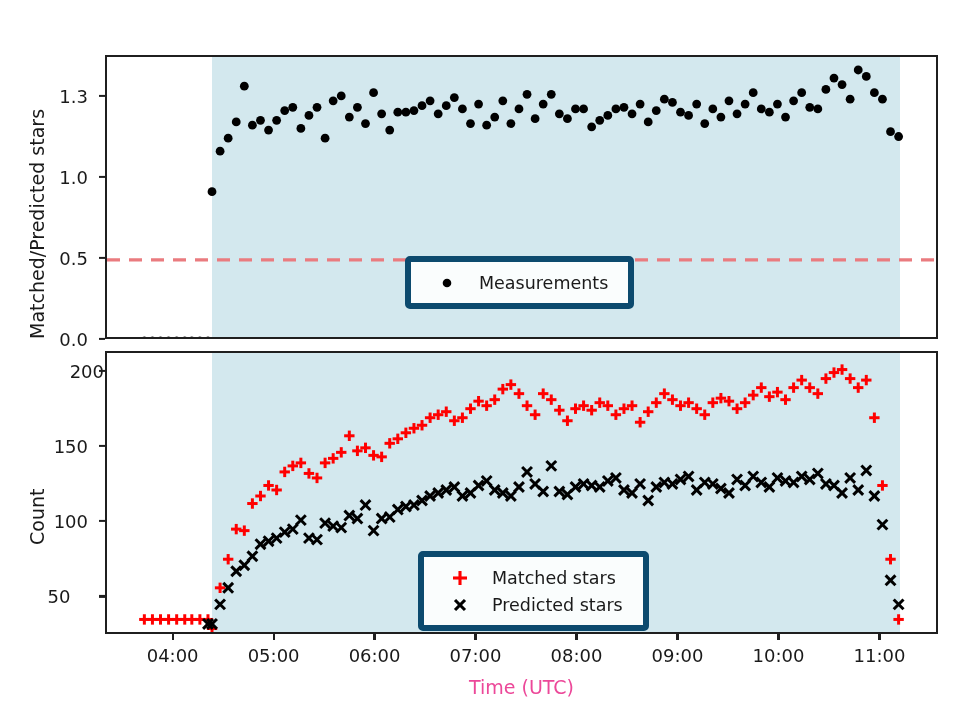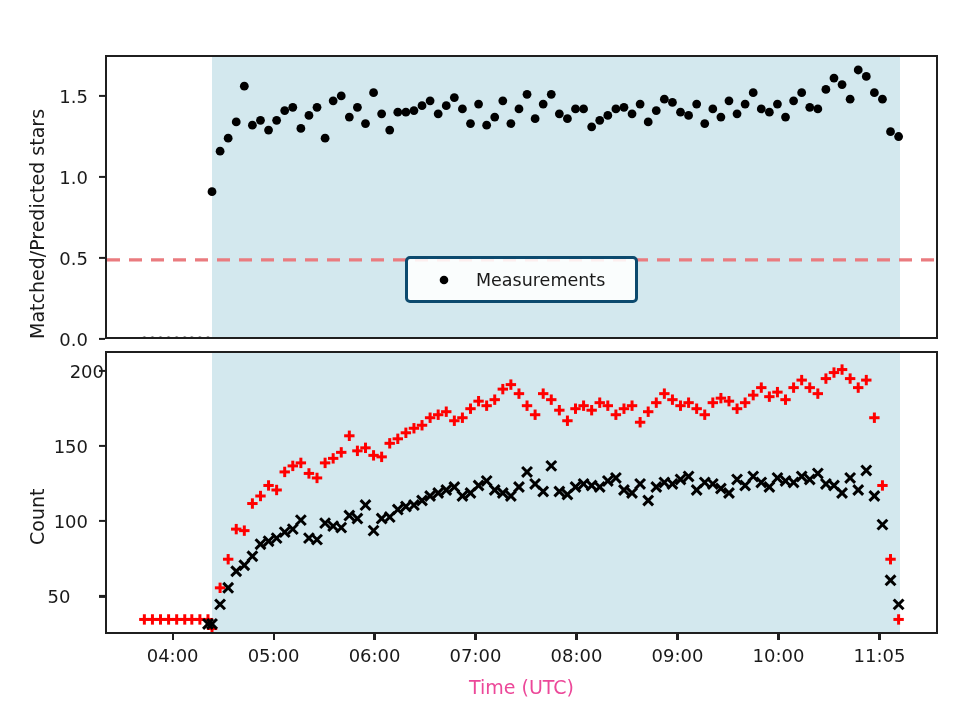--- a/index.html
+++ b/index.html
@@ -98,23 +98,23 @@
     width: 80px;
     margin-left: -40px;
     text-align: center;
     font-size: 18px;
     color: #1a1a1a;
   }
   .legend {
     position: absolute;
     box-sizing: border-box;
     background: rgba(255,255,255,0.88);
-    border: 3px solid #0c4a6e;
+    border: 6px solid #0c4a6e;
     border-radius: 5px;
-    padding: 7px 30px 7px 10px;
+    padding: 7px 20px 7px 10px;
     font-size: 17.5px;
     color: #1a1a1a;
   }
   #legend-top { left: 405px; top: 256px; }
   #legend-bottom { left: 418px; top: 551px; }
   .legend-row {
     display: flex;
     align-items: center;
     height: 27px;
   }
@@ -237,21 +237,21 @@
   </div>
 
   <div class="ylabel" id="ylabel-top">Matched/Predicted stars</div>
   <div id="yticks-top">
       <div class="ytick-label" style="top: 339px; left: 30px;">0.0</div>
       <div class="tickmark ytickmark" style="top: 339px;"></div>
       <div class="ytick-label" style="top: 257.857px; left: 30px;">0.5</div>
       <div class="tickmark ytickmark" style="top: 257.857px;"></div>
       <div class="ytick-label" style="top: 176.714px; left: 30px;">1.0</div>
       <div class="tickmark ytickmark" style="top: 176.714px;"></div>
-      <div class="ytick-label" style="top: 95.5714px; left: 30px;">1.5</div>
+      <div class="ytick-label" style="top: 95.5714px; left: 30px;">1.3</div>
       <div class="tickmark ytickmark" style="top: 95.5714px;"></div>
     </div>
 
   <div class="panel" id="panel-bottom">
     <div class="shade" id="shade-bottom" style="left: 105.008px; width: 687.604px; background: rgb(211, 232, 238);"></div>
     <svg class="plotsvg" id="svg-bottom">
         <line x1="37.358787878787886" y1="261.2414893617021" x2="37.358787878787886" y2="271.6414893617021" stroke="#ff0000" stroke-width="3"></line>
         <line x1="32.158787878787884" y1="266.4414893617021" x2="42.55878787878789" y2="266.4414893617021" stroke="#ff0000" stroke-width="3"></line>
         <line x1="45.43636363636361" y1="261.2414893617021" x2="45.43636363636361" y2="271.6414893617021" stroke="#ff0000" stroke-width="3"></line>
         <line x1="40.236363636363606" y1="266.4414893617021" x2="50.63636363636361" y2="266.4414893617021" stroke="#ff0000" stroke-width="3"></line>
@@ -639,29 +639,49 @@
       <div class="xtick-label" style="left: 374.589px;">06:00</div>
       <div class="tickmark xtickmark" style="left: 474.459px;"></div>
       <div class="xtick-label" style="left: 475.559px;">07:00</div>
       <div class="tickmark xtickmark" style="left: 575.428px;"></div>
       <div class="xtick-label" style="left: 576.528px;">08:00</div>
       <div class="tickmark xtickmark" style="left: 676.398px;"></div>
       <div class="xtick-label" style="left: 677.498px;">09:00</div>
       <div class="tickmark xtickmark" style="left: 777.368px;"></div>
       <div class="xtick-label" style="left: 778.468px;">10:00</div>
       <div class="tickmark xtickmark" style="left: 878.338px;"></div>
-      <div class="xtick-label" style="left: 879.438px;">11:05</div>
+      <div class="xtick-label" style="left: 879.438px;">11:00</div>
     </div>
   <div id="xlabel">Time (UTC)</div>
 
   <div class="legend" id="legend-top">
     <div class="legend-row">
       <span class="legend-marker">
         <svg width="52" height="22">
             <circle cx="26" cy="11" r="4.3" fill="#000000"></circle>
           </svg>
       </span>
       <span class="legend-text">Measurements</span>
     </div>
   </div>
 
+  <div class="legend" id="legend-bottom">
+    <div class="legend-row">
+      <span class="legend-marker">
+        <svg width="52" height="22">
+          <line x1="26" y1="4" x2="26" y2="18" stroke="#ff0000" stroke-width="3.1"></line>
+          <line x1="19" y1="11" x2="33" y2="11" stroke="#ff0000" stroke-width="3.1"></line>
+        </svg>
+      </span>
+      <span class="legend-text">Matched stars</span>
+    </div>
+    <div class="legend-row">
+      <span class="legend-marker">
+        <svg width="52" height="22">
+          <line x1="21" y1="6" x2="31" y2="16" stroke="#000000" stroke-width="3.1"></line>
+          <line x1="31" y1="6" x2="21" y2="16" stroke="#000000" stroke-width="3.1"></line>
+        </svg>
+      </span>
+      <span class="legend-text">Predicted stars</span>
+    </div>
+  </div>
 
 </div>
 
 </body></html>

